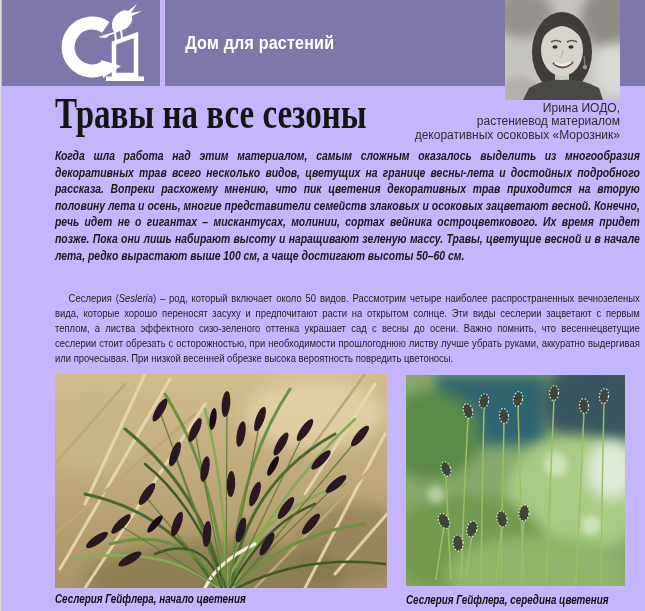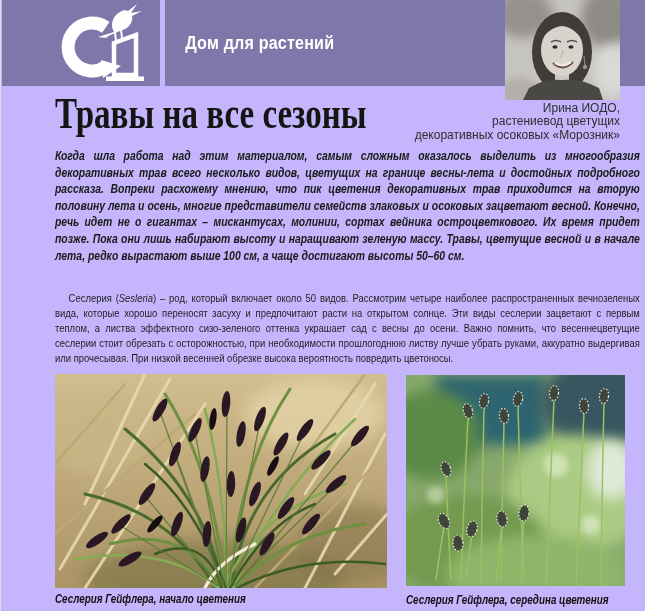--- a/index.html
+++ b/index.html
@@ -96,21 +96,21 @@
       <path d="M58,50 Q57,56 55,58" stroke="#b9b2aa" stroke-width="1.2" fill="none"></path>
       <path d="M48,63 Q58,72 68,62" stroke="#6b4a45" stroke-width="2.2" fill="none"></path>
       <path d="M50,63 Q58,68 66,62" stroke="#f0ece7" stroke-width="2.4" fill="none"></path>
       <path d="M79,56 L80,65" stroke="#8a8784" stroke-width="1.2"></path>
       <circle cx="80" cy="67" r="2.2" fill="#9a9792"></circle>
     </svg>
   </div>
 
   <div class="author">
     <div>Ирина ИОДО,</div>
-    <div>растениевод цветущих</div>
+    <div>растениевод материалом</div>
     <div>декоративных осоковых «Морозник»</div>
   </div>
 
   <h1 class="title">Травы на все сезоны</h1>
 
   <p class="lead">Когда шла работа над этим материалом, самым сложным оказалось выделить из многообразия декоративных трав всего несколько видов, цветущих на границе весны-лета и достойных подробного рассказа. Вопреки расхожему мнению, что пик цветения декоративных трав приходится на вторую половину лета и осень, многие представители семейств злаковых и осоковых зацветают весной. Конечно, речь идет не о гигантах – мискантусах, молинии, сортах вейника остроцветкового. Их время придет позже. Пока они лишь набирают высоту и наращивают зеленую массу. Травы, цветущие весной и в начале лета, редко вырастают выше 100 см, а чаще достигают высоты 50–60 см.</p>
 
 
   <p class="bodytext"><span>Сеслерия (</span><i>Sesleria</i><span>) – род, который включает около 50 видов. Рассмотрим четыре наиболее распространенных вечнозеленых вида, которые хорошо переносят засуху и предпочитают расти на открытом солнце. Эти виды сеслерии зацветают с первым теплом, а листва эффектного сизо-зеленого оттенка украшает сад с весны до осени. Важно помнить, что весеннецветущие сеслерии стоит обрезать с осторожностью, при необходимости прошлогоднюю листву лучше убрать руками, аккуратно выдергивая или прочесывая. При низкой весенней обрезке высока вероятность повредить цветоносы.</span></p>
 

